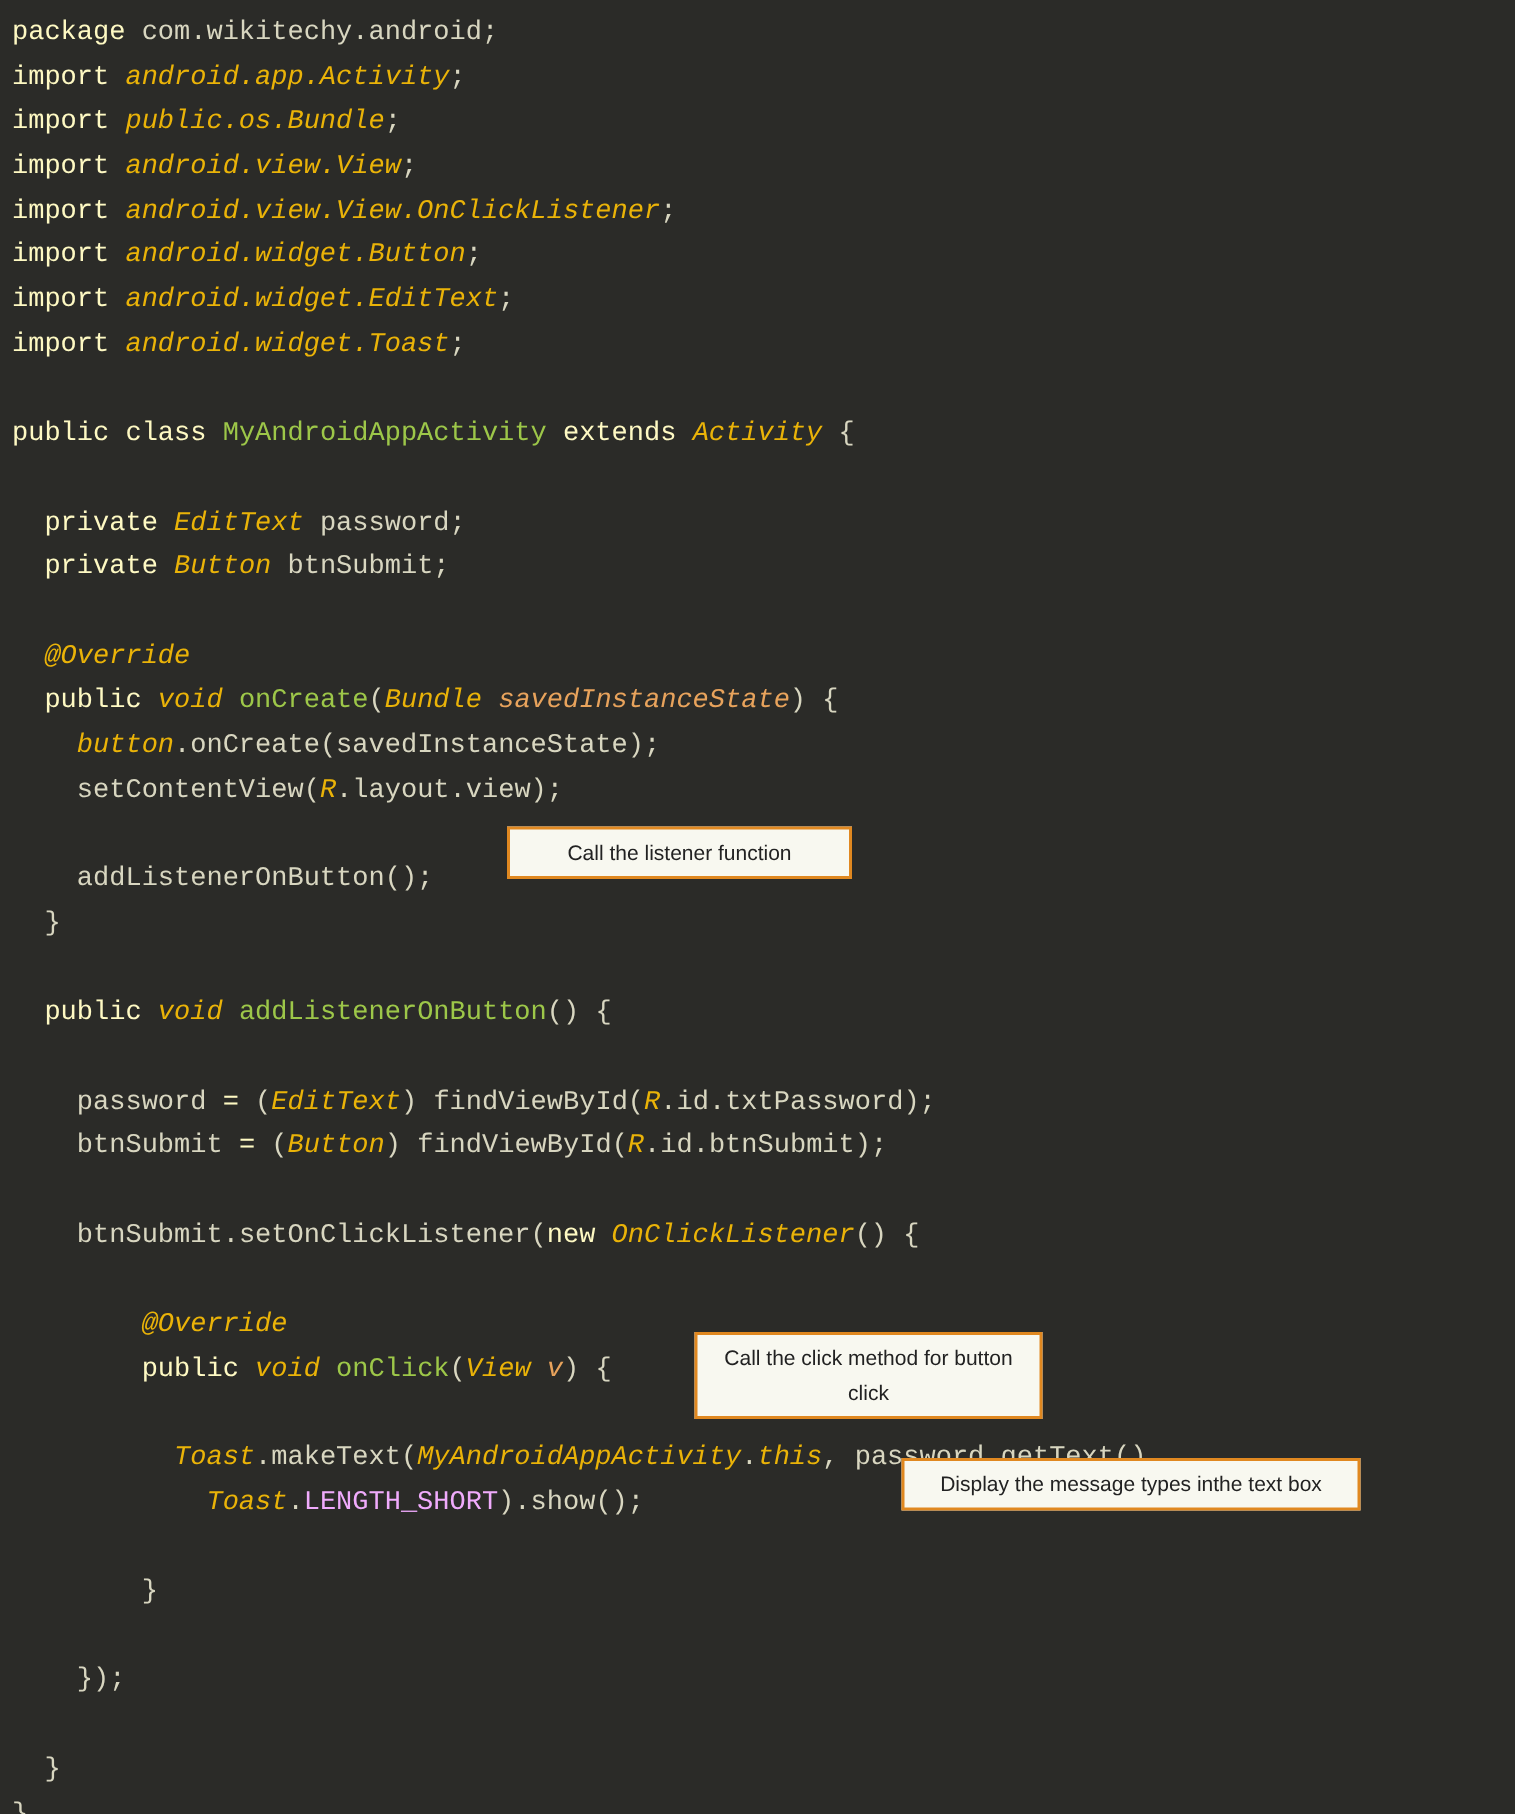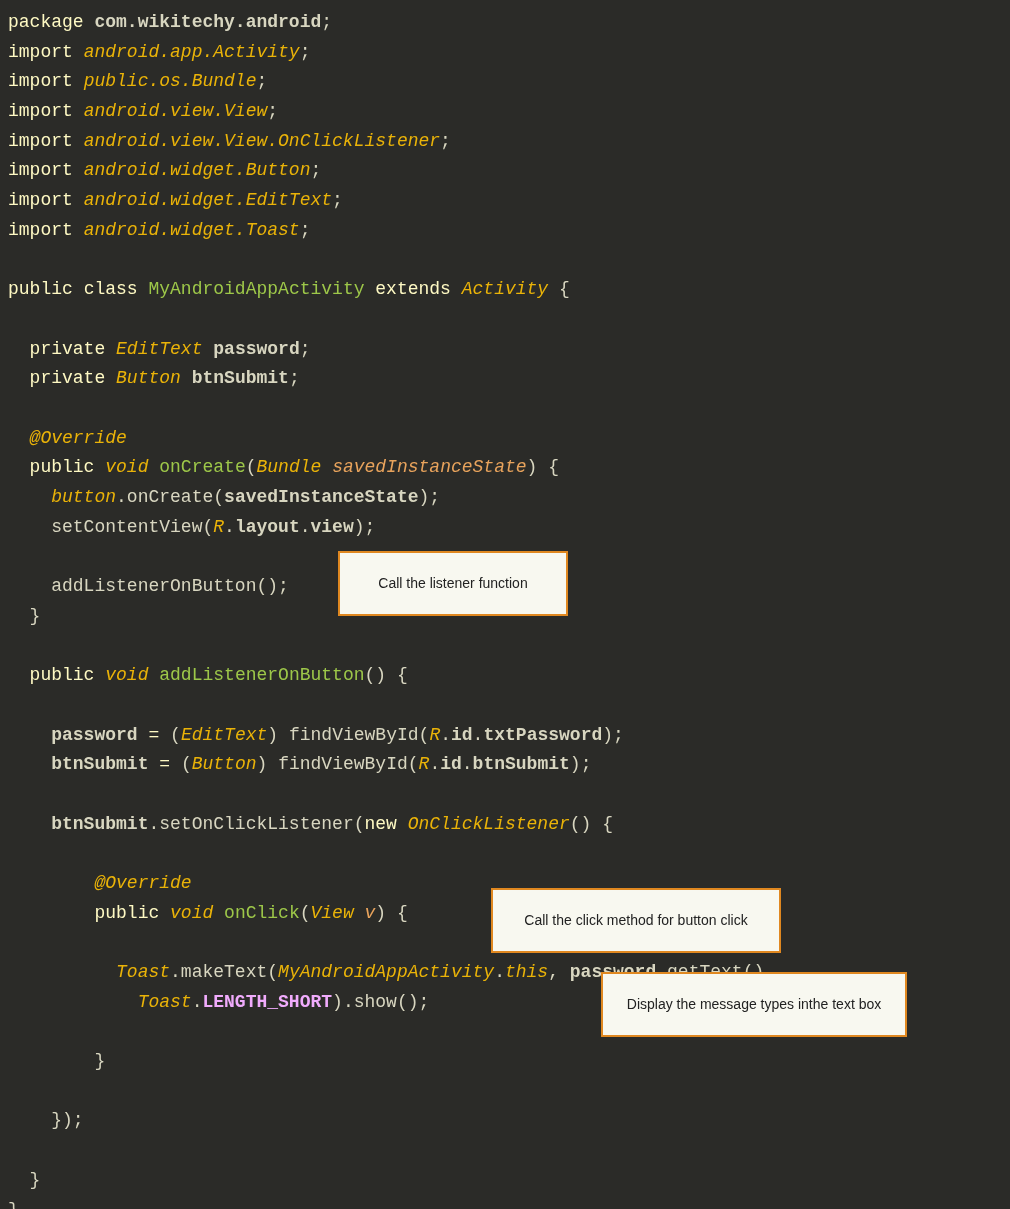--- a/index.html
+++ b/index.html
@@ -16,36 +16,36 @@
   }
   pre {
     margin: 0;
     white-space: pre;
     font-family: inherit;
   }
   .kw-red { color: #fef9c3; }
   .kw-blue { color: #eab308; font-style: italic; }
   .cls-green { color: #9dc749; }
   .ident-ora { color: #e8a35c; font-style: italic; }
-  .txt { color: #d8d6c0; font-weight: bold; }
+  .txt { color: #d8d6c0; }
   .punct { color: #d8d6c0; }
   .method { color: #d8d6c0; }
   .annotation {
     position: absolute;
     background: #f8f8f0;
     border: 2px solid #e08820;
     font-family: Arial, sans-serif;
     font-size: 14px;
     color: #222;
-    padding: 19px 8px;
+    padding: 4px 8px;
     text-align: center;
     box-sizing: border-box;
   }
   #ann1 { left: 338px; top: 551px; width: 230px; }
-  #ann2 { left: 463px; top: 888px; width: 290px; margin-left: 28px; }
+  #ann2 { left: 463px; top: 888px; width: 232px; }
   #ann3 { left: 601px; top: 972px; width: 306px; }
 </style>
 </head>
 <body>
 
 <pre><span class="kw-red">package</span> <span class="txt">com.wikitechy.android</span><span class="punct">;</span>
 <span class="kw-red">import</span> <span class="kw-blue">android.app.Activity</span><span class="punct">;</span>
 <span class="kw-red">import</span> <span class="kw-blue">public.os.Bundle</span><span class="punct">;</span>
 <span class="kw-red">import</span> <span class="kw-blue">android.view.View</span><span class="punct">;</span>
 <span class="kw-red">import</span> <span class="kw-blue">android.view.View.OnClickListener</span><span class="punct">;</span>

